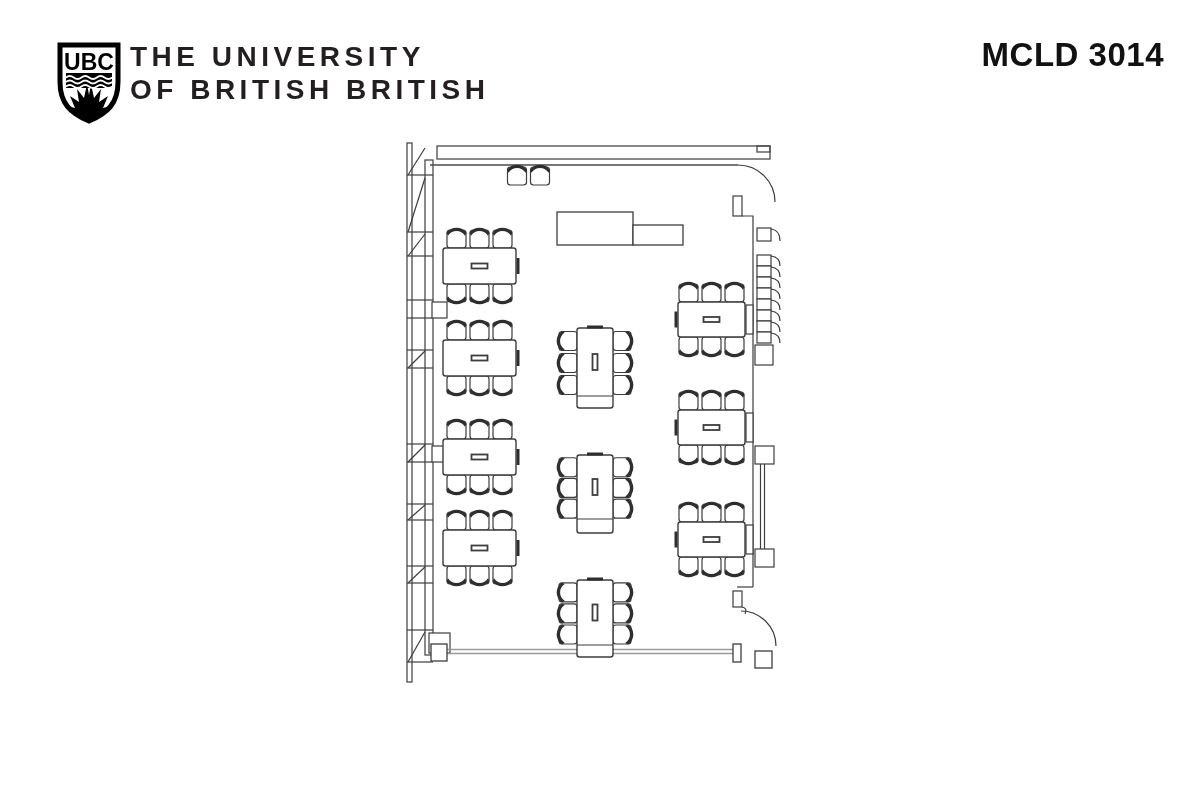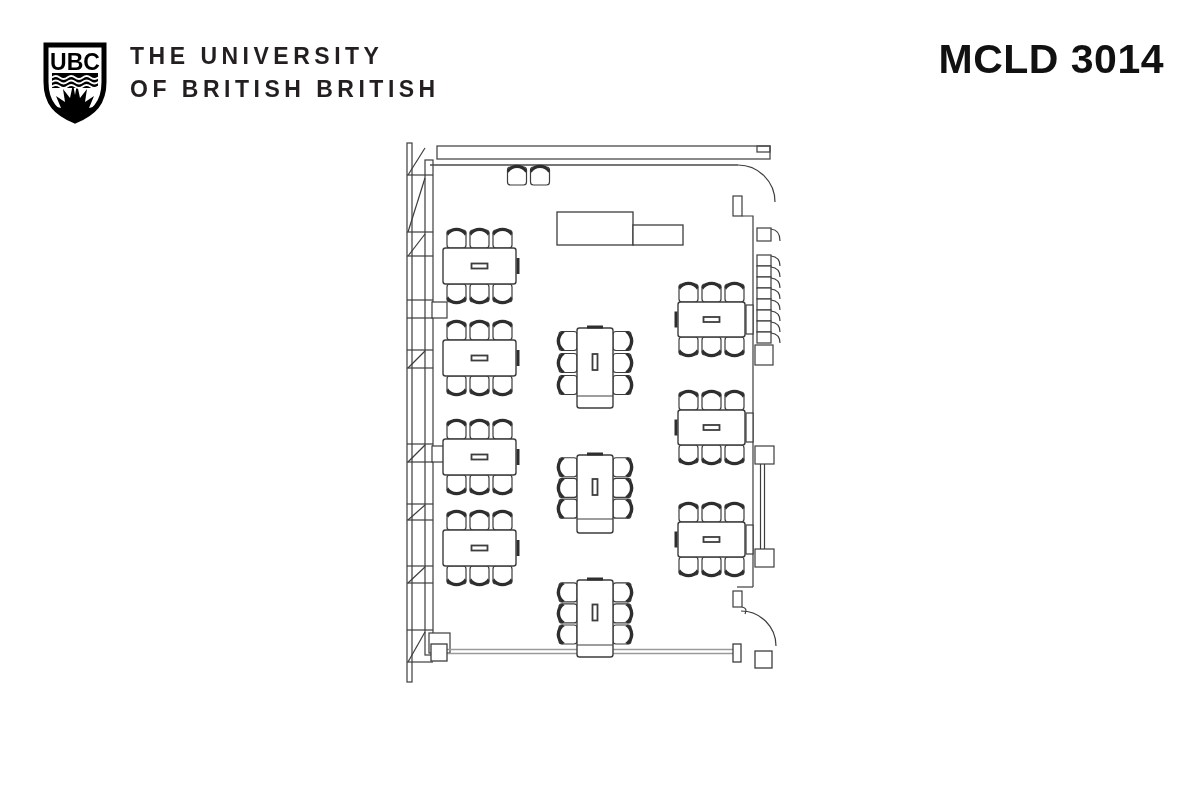--- a/index.html
+++ b/index.html
@@ -1,21 +1,21 @@
 <!DOCTYPE html>
 <html><head>
 <meta charset="utf-8">
 <style>
   html,body{margin:0;padding:0;background:#ffffff;}
   .page{position:relative;width:1200px;height:800px;background:#fff;overflow:hidden;
         font-family:"Liberation Sans", sans-serif;}
-  .logo{position:absolute;left:42px;top:42px;width:66px;height:82px;}
-  .wordmark{position:absolute;left:130px;top:40px;font-weight:bold;font-size:23px;
+  .logo{position:absolute;left:56px;top:42px;width:66px;height:82px;}
+  .wordmark{position:absolute;left:130px;top:40px;font-weight:bold;font-size:28px;
             letter-spacing:4.5px;color:#231f20;line-height:33px;white-space:nowrap;}
-  .room-label{position:absolute;right:36px;top:36px;font-weight:bold;font-size:41px;
+  .room-label{position:absolute;right:36px;top:36px;font-weight:bold;font-size:33px;
               color:#111;letter-spacing:0.5px;}
   #plan{position:absolute;left:0;top:0;width:1200px;height:800px;}
 </style>
 </head>
 <body>
 
 <div class="page">
 
   <div class="logo">
     <svg viewBox="0 0 66 82" width="66" height="82">

